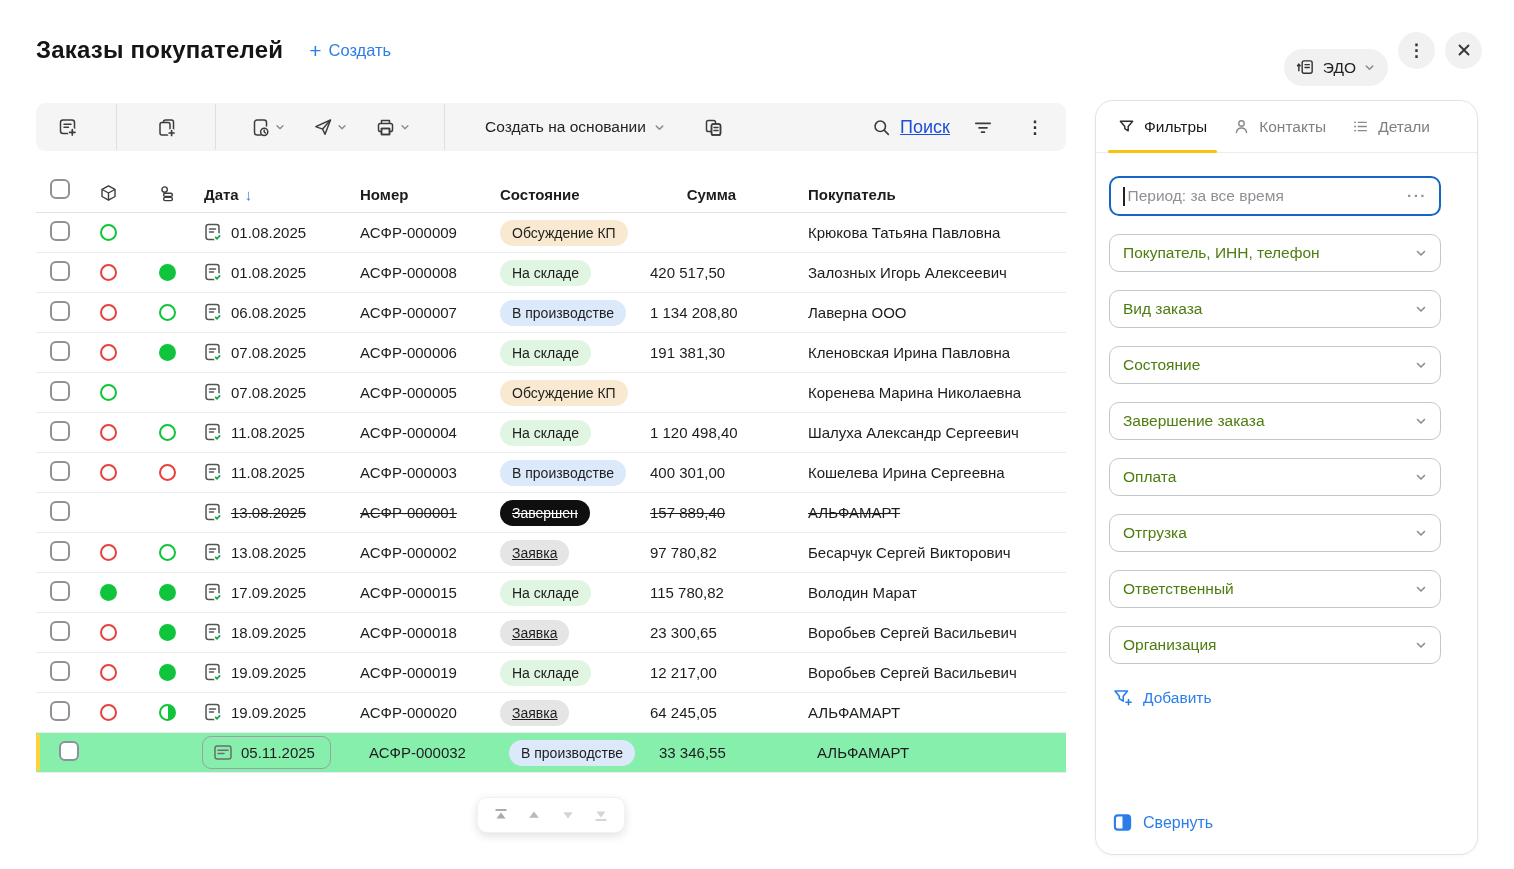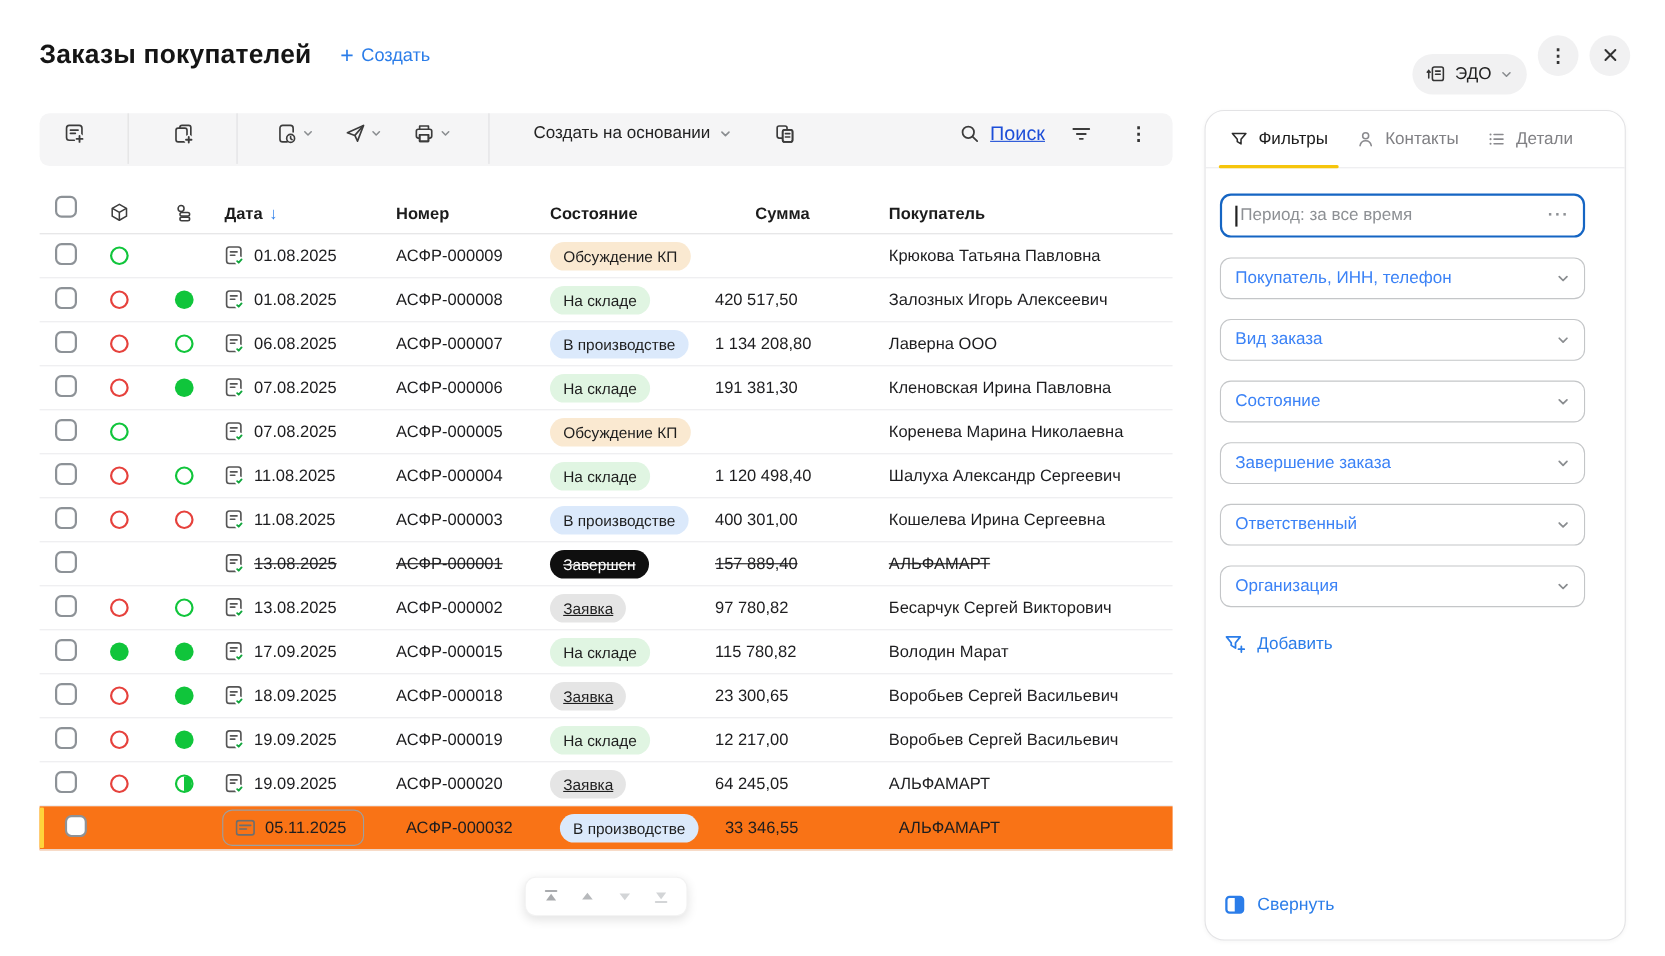--- a/index.html
+++ b/index.html
@@ -18,21 +18,21 @@
     display:flex; align-items:center; gap:8px; padding:0 13px 0 12px; font-size:15.5px;
     color:#222; cursor:pointer; font-family:inherit;margin-top:35px; }
   .round-btn { width:37px; height:37px; border:none; border-radius:50%; background:#f1f1f2;
     display:flex; align-items:center; justify-content:center; cursor:pointer;
     font-size:17px; color:#333; }
   .kebab-glyph { font-size:17px; color:#333; font-weight:700; }
 
   
   .table-area { position:absolute; left:36px; top:103px; width:1030px; }
   .toolbar { height:48px; background:#f5f5f6; border-radius:9px; display:flex;
-    align-items:flex-start; padding:0 12px;gap:20px; }
+    align-items:center; padding:0 12px;gap:20px; }
   .tb-btn { height:36px; min-width:38px; border:none; background:transparent; display:flex;
     align-items:center; justify-content:center; gap:4px; cursor:pointer; color:#3c3c3c;
     padding:0 4px; border-radius:6px; }
   .tb-div { width:1px; height:46px; background:#e0e0e1; margin:0 10px; }
   .tb-text-btn { height:36px; border:none; background:transparent; display:flex;
     align-items:center; gap:8px; font-size:15.5px; color:#232323; cursor:pointer;
     padding:0 10px; font-family:inherit; }
   .tb-right { margin-left:auto; display:flex; align-items:center; gap:14px; }
   .tb-search { height:36px; border:none; background:transparent; display:flex;
     align-items:center; gap:9px; font-size:18px; color:#1d4ed8; cursor:pointer;
@@ -65,21 +65,21 @@
   .c-sum { text-align:left; }
   .c-buyer { padding-left:18px; white-space:nowrap; overflow:hidden; }
   .badge { display:inline-block; font-size:14px; padding:5px 12px; border-radius:15px;
     color:#1e1e1e; white-space:nowrap; }
   .b-discussion { background:#FAE9D1; }
   .b-warehouse  { background:#E0F5E2; }
   .b-production { background:#DBE9FB; }
   .b-request    { background:#e5e5e5;text-decoration:underline; }
   .b-done       { background:#0F0F0F; color:#fff; text-decoration:line-through; }
   .trow.done .cell { text-decoration:line-through; }
-  .trow.editing { background:#f97316;padding-left:23px; }
+  .trow.editing { background:#86efac;padding-left:23px; }
   .trow.editing::before { content:""; position:absolute; left:0; top:1px; bottom:1px;
     width:4px; background:#FFD43B; border-radius:1px; }
   .date-box { display:inline-flex; align-items:center; gap:9px; border:1px solid #9aa0a4;
     border-radius:9px; padding:7px 15px 7px 11px; margin-left:-11px; background:transparent; }
 
   
   .pager { margin:24px auto 0; width:148px; height:36px; background:#fff; border-radius:10px;
     box-shadow:0 3px 10px rgba(0,0,0,.12); border:1px solid #f2f2f2; display:flex;
     align-items:center; justify-content:space-between; padding:0 7px; }
   .pg-btn { width:32px; height:30px; border:none; background:transparent; display:flex;
@@ -96,21 +96,21 @@
   .tab.active { color:#1a1a1a; font-weight:500; }
   .tab.active::after { content:""; position:absolute; left:0; right:0; bottom:-1px;
     height:3.5px; border-radius:3px; background:#F6C50B; }
   .panel-body { padding:23px 36px 0 13px; }
   .period-field { height:40px; border:2px solid #1565C3; border-radius:10px; display:flex;
     align-items:center; padding:0 12px; font-size:15.5px; color:#8d9094; background:#fff; }
   .caret { width:1.5px; height:19px; background:#222; margin-right:3px; }
   .more-dots { margin-left:auto; color:#8d9094; font-weight:700; letter-spacing:1.5px;
     cursor:pointer; }
   .select-field { margin-top:18px; height:38px; border:1px solid #c4c6c8; border-radius:10px;
-    display:flex; align-items:center; padding:0 13px; font-size:15.5px; color:#3b82f6;
+    display:flex; align-items:center; padding:0 13px; font-size:15.5px; color:#4d7c0f;
     background:#fff; cursor:pointer; }
   .select-field .chev { margin-left:auto; }
   .add-filter { margin:24px 0 0 4px; display:inline-flex; align-items:center; gap:10px;
     color:#2B7DE9; font-size:15.5px; font-weight:500; cursor:pointer; }
   .collapse-link { position:absolute; left:17px; bottom:22px; display:flex; align-items:center;
     gap:11px; color:#2B7DE9; font-size:16px; font-weight:500; cursor:pointer; }
   svg { display:block; }
 </style>
 </head>
 <body>
@@ -698,20 +698,36 @@
         </div>
         <div class="select-field">
           <span>Завершение заказа</span>
           <span class="chev">
             <svg width="12" height="12" viewBox="0 0 12 12">
               <path d="M2.5 4.5 6 8l3.5-3.5" fill="none" stroke="currentColor" stroke-width="1.6" stroke-linecap="round" stroke-linejoin="round"></path>
             </svg>
           </span>
         </div>
         <div class="select-field">
+          <span>Оплата</span>
+          <span class="chev">
+            <svg width="12" height="12" viewBox="0 0 12 12">
+              <path d="M2.5 4.5 6 8l3.5-3.5" fill="none" stroke="currentColor" stroke-width="1.6" stroke-linecap="round" stroke-linejoin="round"></path>
+            </svg>
+          </span>
+        </div>
+        <div class="select-field">
+          <span>Отгрузка</span>
+          <span class="chev">
+            <svg width="12" height="12" viewBox="0 0 12 12">
+              <path d="M2.5 4.5 6 8l3.5-3.5" fill="none" stroke="currentColor" stroke-width="1.6" stroke-linecap="round" stroke-linejoin="round"></path>
+            </svg>
+          </span>
+        </div>
+        <div class="select-field">
           <span>Ответственный</span>
           <span class="chev">
             <svg width="12" height="12" viewBox="0 0 12 12">
               <path d="M2.5 4.5 6 8l3.5-3.5" fill="none" stroke="currentColor" stroke-width="1.6" stroke-linecap="round" stroke-linejoin="round"></path>
             </svg>
           </span>
         </div>
         <div class="select-field">
           <span>Организация</span>
           <span class="chev">

